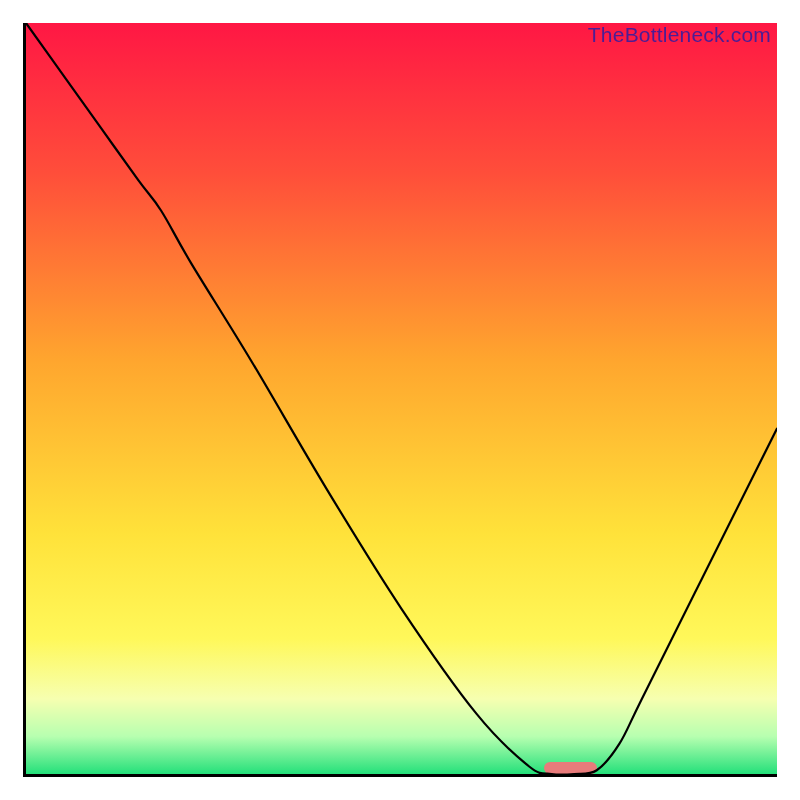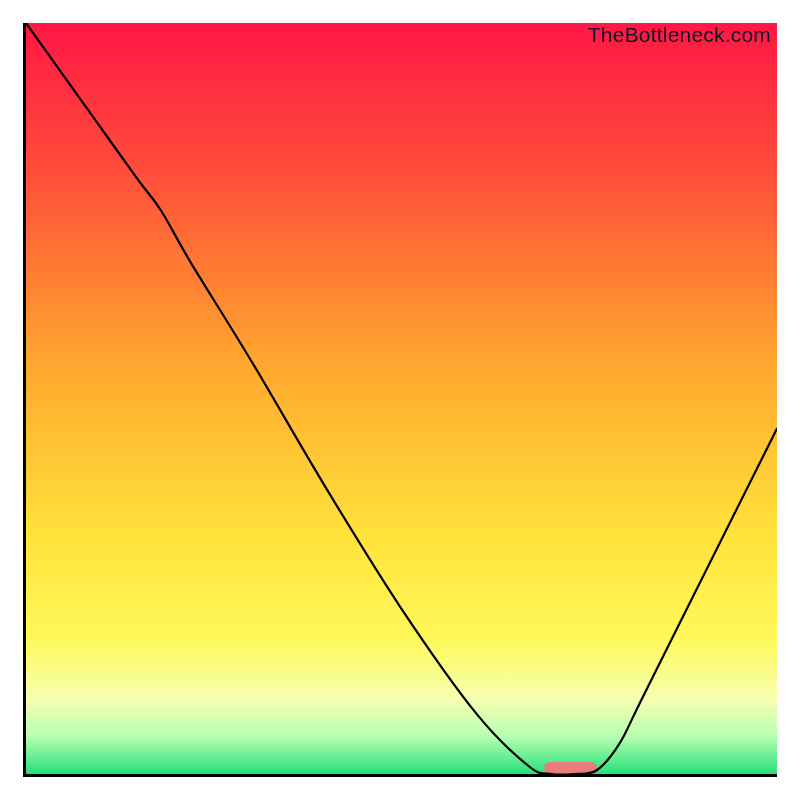--- a/index.html
+++ b/index.html
@@ -41,21 +41,21 @@
     width: 751px;
     height: 751px;
     overflow: hidden;
   }
   .watermark {
     position: absolute;
     top: 0;
     right: 6px;
     font-size: 21px;
     font-weight: 500;
-    color: #0f172a;
+    color: #4c1d95;
     letter-spacing: 0.2px;
     user-select: none;
   }
   .marker {
     position: absolute;
     background: #e87b7b;
     height: 12px;
     border-radius: 6px;
   }
   svg.curve {

